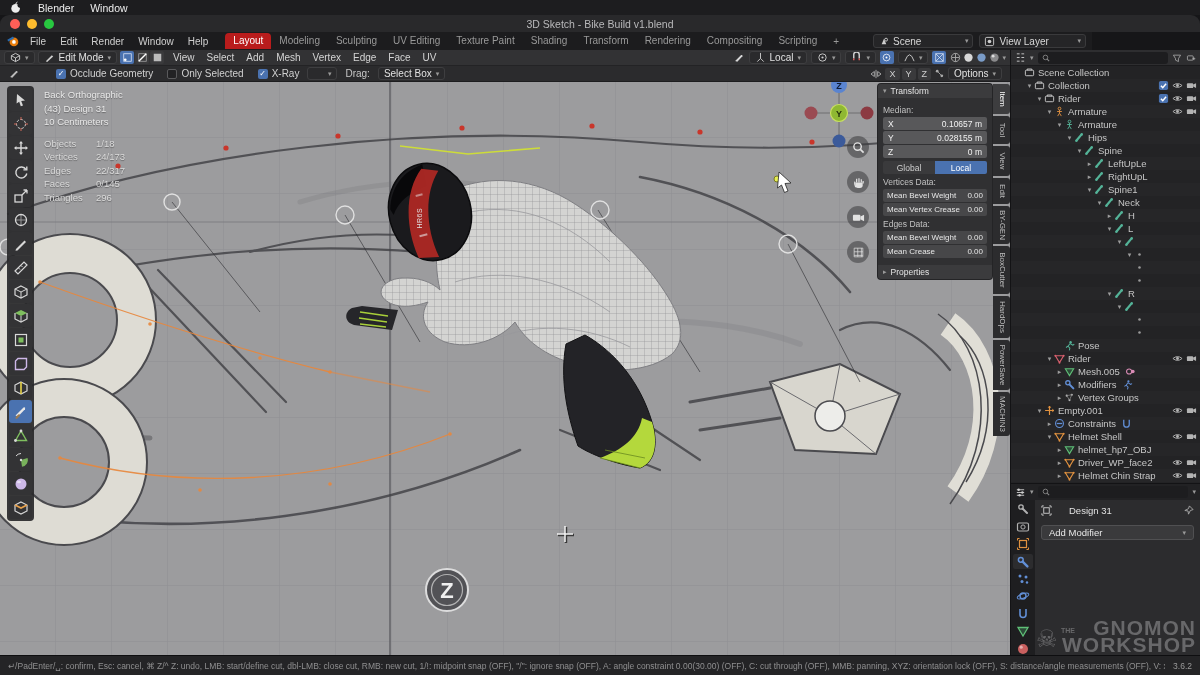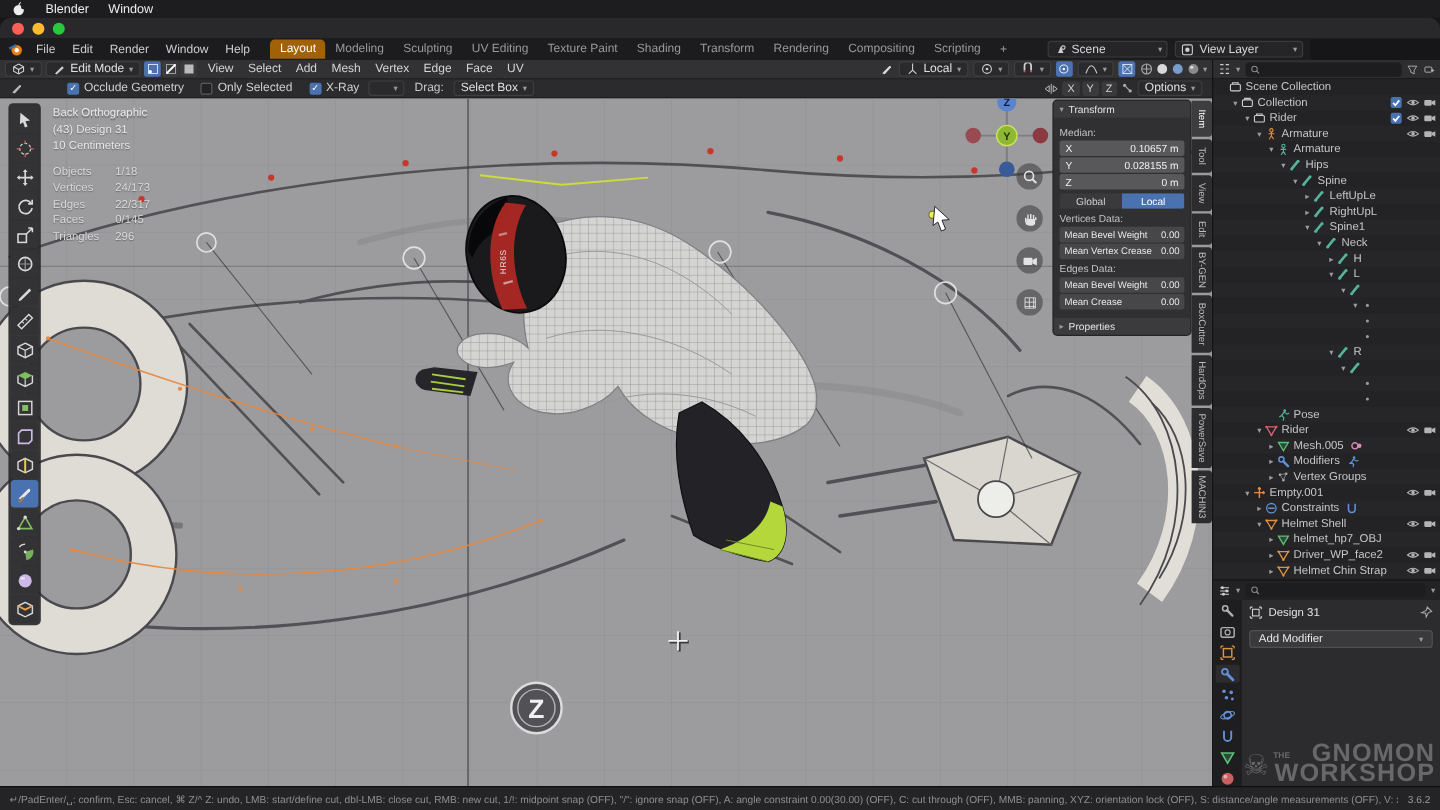--- a/index.html
+++ b/index.html
@@ -12,21 +12,21 @@
   #macbar .appname{font-weight:normal}
   
   #titlebar{left:0;top:15px;width:1200px;height:17px;background:#29292b;border-radius:9px 9px 0 0}
   .tlight{position:absolute;top:4px;width:10px;height:10px;border-radius:50%}
   #title-text{position:absolute;left:0;right:0;top:3px;text-align:center;color:#b9b9bb;font-size:10.5px}
   
   #topbar{left:0;top:32px;width:1092px;height:18px;background:#1c1c1e;display:flex;align-items:center;padding:0 6px;gap:2px}
   .tmenu{color:#cfcfcf;padding:1px 7px;font-size:10px;cursor:default}
   .wtabs{display:flex;align-items:flex-end;margin-left:8px}
   .wtab{color:#999;padding:2px 8px 3px;font-size:10px;border-radius:4px 4px 0 0}
-  .wtab.active{background:#a16207;color:#fff}
+  .wtab.active{background:#b91c1c;color:#fff}
   .plus{color:#9a9a9a;padding:0 6px}
   .idsel{display:flex;align-items:center;background:#252527;border:1px solid #3a3a3c;border-radius:3px;height:14px;padding:0 4px;gap:4px;color:#d8d8d8}
   
   #vheader{left:0;top:50px;width:1010px;height:16px;background:#323234;display:flex;align-items:center;gap:3px;padding:0 4px;border-bottom:1px solid #232325}
   #vheader .menu{color:#d4d4d4;padding:0 6px}
   .pill{display:flex;align-items:center;gap:4px;background:#2a2a2c;border:1px solid #3e3e40;border-radius:3px;height:13px;padding:0 5px;color:#e0e0e0}
   .selmode{width:14px;height:13px;border-radius:2px;background:#3a3a3c;display:flex;align-items:center;justify-content:center}
   .selmode.active{background:#4a72b0}
   .caret{color:#9a9a9a;font-size:7px}
   #toolsettings{left:0;top:66px;width:1010px;height:16px;background:#2b2b2d;display:flex;align-items:center;gap:8px;padding:0 8px;border-bottom:1px solid #1d1d1f}
@@ -73,21 +73,21 @@
   .oic{width:11px;height:11px;flex:none}
   .otg{position:absolute;right:3px;display:flex;gap:3px;background:inherit}
   .oextra{margin-left:5px;display:flex;gap:2px}
   
   #props{left:1010px;top:483px;width:190px;height:172px;background:#2c2c2e;border-left:1px solid #131315;border-top:1px solid #131315}
   #phead2{height:16px;background:#222224;display:flex;align-items:center;gap:4px;padding:0 4px}
   #ptabs{position:absolute;left:0;top:16px;width:24px;height:156px;background:#1e1e20;display:flex;flex-direction:column;align-items:center;padding-top:2px;gap:3px}
   .ptab{width:20px;height:15px;display:flex;align-items:center;justify-content:center;border-radius:2px}
   .ptab.active{background:#2c2c2e}
   #pcontent{position:absolute;left:24px;top:16px;right:0;bottom:0;padding:5px 6px}
-  #breadcrumb{display:flex;align-items:flex-end;gap:5px;color:#e2e2e2;font-size:9.5px}
+  #breadcrumb{display:flex;align-items:flex-end;gap:17px;color:#e2e2e2;font-size:9.5px}
   #addmod{margin-top:9px;height:15px;background:#3a3a3c;border:1px solid #505052;border-radius:3px;display:flex;align-items:center;padding:0 7px;color:#e8e8e8;font-size:9.5px}
   #addmod .caret{margin-left:auto}
   #watermark{position:absolute;right:4px;bottom:2px;text-align:right;color:#7c7c7e;opacity:.75;line-height:17px;font-weight:bold;letter-spacing:1px}
   #watermark .wline{font-size:21px}
   #watermark .skull{position:absolute;left:-26px;bottom:6px;font-size:24px;font-weight:normal}
   #watermark .the{position:absolute;left:-1px;top:3px;font-size:7px;letter-spacing:0}
   
   #statusbar{left:0;top:655px;width:1200px;height:20px;background:#242426;border-top:1px solid #0e0e10;display:flex;align-items:center;padding:0 8px;font-size:8.5px;color:#8f8f90}
   #status-keymap{flex:1;white-space:nowrap;overflow:hidden}
   #status-version{margin-left:8px;color:#9a9a9a}
@@ -102,20 +102,21 @@
       <path d="M5.8 3.2 Q5.9 1.6 7.4 1.1" stroke="#ededed" stroke-width="1" fill="none"></path>
     </svg>
   <span class="appname">Blender</span>
   <span>Window</span>
 </div>
 
 <div id="titlebar" class="abs">
   <div class="tlight" style="left:10px;background:#ff5f57"></div>
   <div class="tlight" style="left:27px;background:#febc2e"></div>
   <div class="tlight" style="left:44px;background:#28c840"></div>
+  <div id="title-text">3D Sketch - Bike Build v1.blend</div>
 </div>
 
 <div id="topbar" class="abs">
   <svg width="15" height="14" viewBox="0 0 16 16">
       <circle cx="8.5" cy="9" r="5" fill="#e87d0d"></circle>
       <circle cx="8.5" cy="9" r="2.1" fill="#fff"></circle>
       <path d="M1.5 7.5 L8 4" stroke="#2a6bb0" stroke-width="2.4"></path>
     </svg>
   <span id="menus-slot" style="display:flex">
       <span class="tmenu">File</span>

